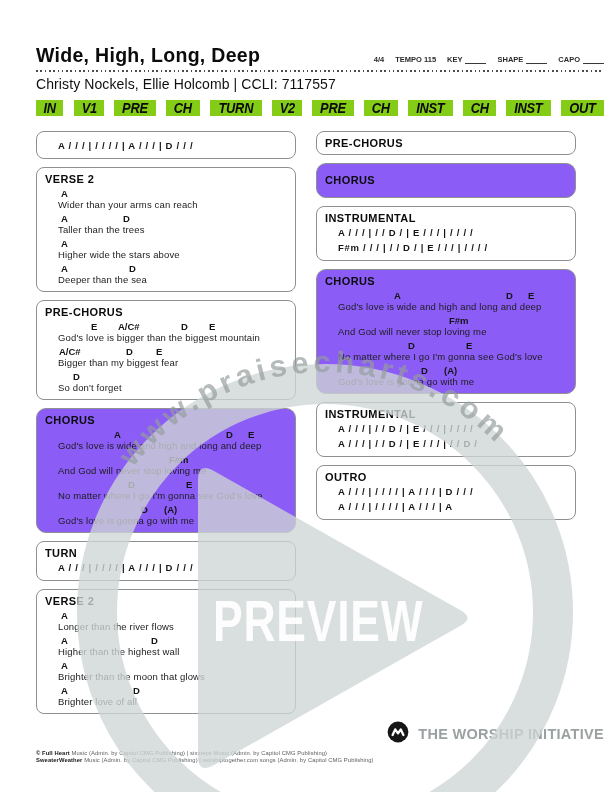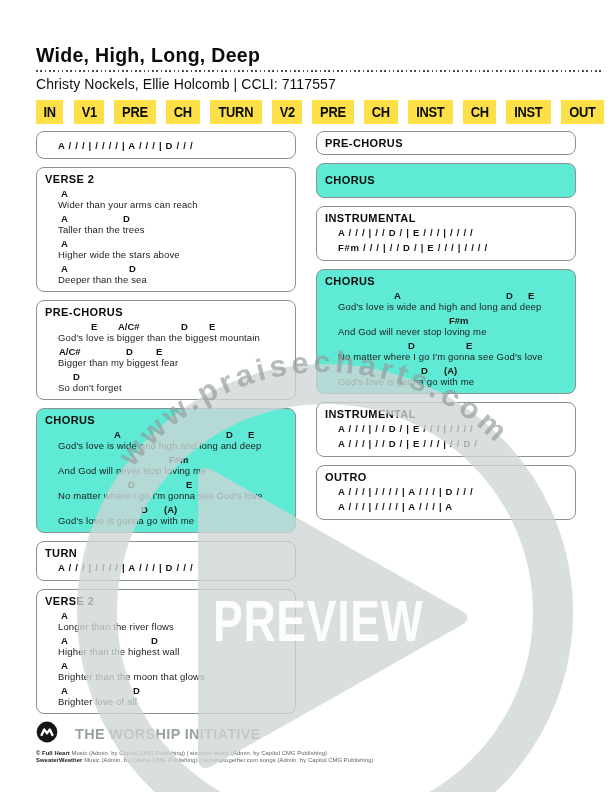--- a/index.html
+++ b/index.html
@@ -12,59 +12,75 @@
   .meta{display:flex;gap:11px;font-size:7.5px;font-weight:bold;color:#2a2a2a;
         align-items:flex-end;padding-bottom:3px;white-space:nowrap;}
   .meta-item{display:flex;align-items:flex-end;}
   .blank{display:inline-block;width:21px;border-bottom:1px solid #3a3a3a;height:7px;margin-left:3px;}
   .dotrule{margin-top:3px;height:2.4px;
         background:repeating-linear-gradient(90deg,#4c4c4c 0 1.6px,transparent 1.6px 4.3px);}
   .artist-row{margin-top:4px;font-size:14px;color:#101010;display:flex;gap:4px;letter-spacing:.1px;}
   
   .nav{position:absolute;top:100px;left:36px;right:36px;display:flex;
        justify-content:space-between;z-index:1;}
-  .chip{background:#fde047;height:24px;display:flex;align-items:center;padding:0 7px;}
+  .chip{background:#84cc16;height:16px;display:flex;align-items:center;padding:0 7px;font-style:italic;}
   .chip-t{font-weight:bold;font-size:14px;letter-spacing:-.3px;transform:scaleX(.92);color:#0a0a0a;}
   
   .cols{position:absolute;top:131px;left:36px;right:36px;display:flex;gap:20px;z-index:1;}
   .col{width:260px;}
   .box{border:1.4px solid #8d9191;border-radius:8px;background:#fff;
        padding:5px 8px 6px;margin-bottom:8px;box-sizing:border-box;}
-  .box.shaded{background:#5eead4;}
+  .box.shaded{background:#8b5cf6;border-radius:10px;}
   .box.hdr-only{padding-bottom:5px;}
   .box.hdr-only.shaded{padding-top:10px;padding-bottom:11px;}
   .box-title{font-weight:bold;font-size:11px;letter-spacing:.4px;color:#0b0b0b;}
   .grid-line{margin-left:13px;margin-top:3px;font-weight:bold;font-size:9.5px;
              letter-spacing:.7px;color:#141414;white-space:pre;line-height:12px;}
   .pair{margin-left:13px;margin-top:3px;}
   .chords{position:relative;height:10.5px;}
   .chord{position:absolute;top:0;font-weight:bold;font-size:9.5px;color:#141414;white-space:pre;}
   .lyric{font-size:9.5px;color:#1c1c1c;line-height:11.5px;letter-spacing:.15px;white-space:pre;}
   
   .footer{position:absolute;left:36px;right:36px;top:721px;z-index:1;}
-  .brand-row{display:flex;align-items:center;gap:17px;}
+  .brand-row{display:flex;align-items:center;gap:9px;justify-content:flex-end;}
   .brand{font-size:14.5px;font-weight:bold;color:#9ba1a1;letter-spacing:.3px;}
   .copy{margin-top:3px;font-size:5.8px;line-height:7.4px;color:#5a5e5e;letter-spacing:.1px;}
   .copy b{color:#161616;}
   
   .wm{position:absolute;left:0;top:0;z-index:5;pointer-events:none;}
   .wm-arc{font-family:"Liberation Sans",sans-serif;font-weight:bold;font-size:30px;
           letter-spacing:4px;fill:rgba(148,156,156,0.68);}
   .preview{position:absolute;left:213px;top:588px;z-index:6;pointer-events:none;
            font-size:57px;font-weight:bold;color:rgba(255,255,255,0.93);
            letter-spacing:1px;transform:scaleX(.78);transform-origin:0 50%;white-space:nowrap;}
 </style>
 </head>
 <body>
 
 <div class="page">
 
   <div class="hdr">
     <div class="title-row">
       <div class="song-title">Wide, High, Long, Deep</div>
+      <div class="meta">
+        <span class="meta-item">4/4</span>
+        <span class="meta-item">TEMPO 115</span>
+        <span class="meta-item">
+          <span>KEY</span>
+          <span class="blank"></span>
+        </span>
+        <span class="meta-item">
+          <span>SHAPE</span>
+          <span class="blank"></span>
+        </span>
+        <span class="meta-item">
+          <span>CAPO</span>
+          <span class="blank"></span>
+        </span>
+      </div>
     </div>
     <div class="dotrule"></div>
     <div class="artist-row">
       <span>Christy Nockels, Ellie Holcomb</span>
       <span>|</span>
       <span>CCLI: 7117557</span>
     </div>
   </div>
 
   <div class="nav">

